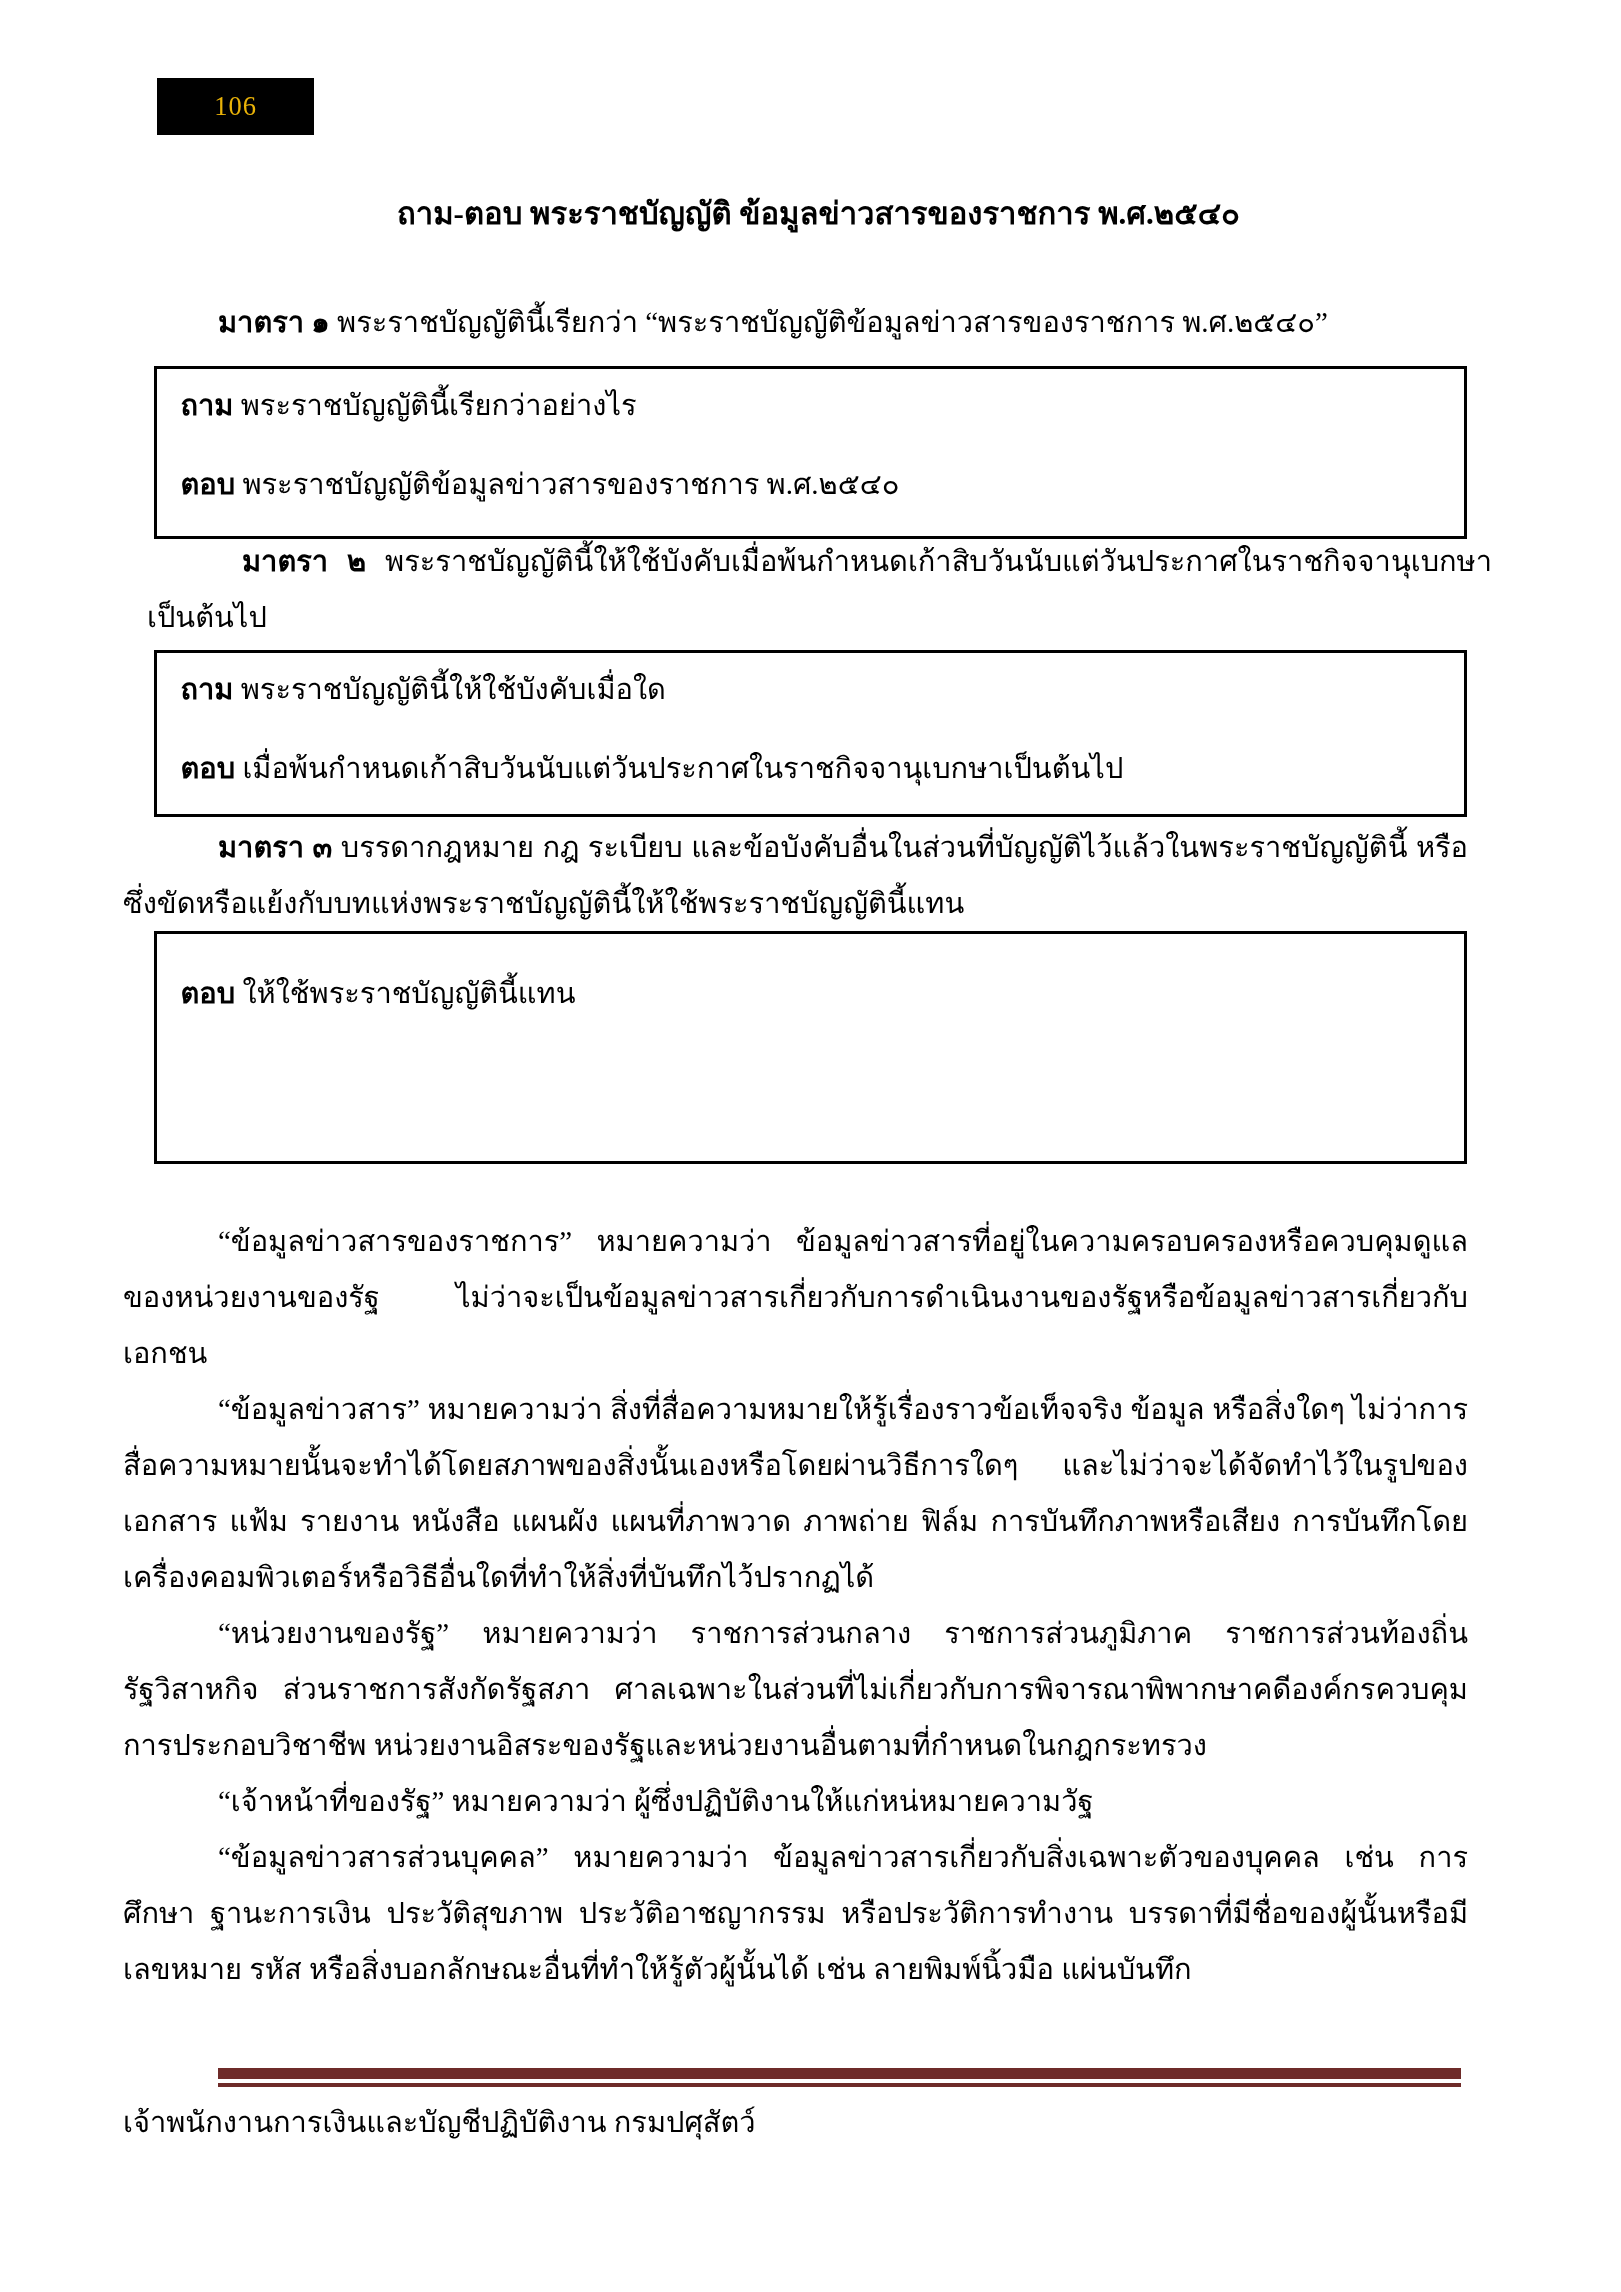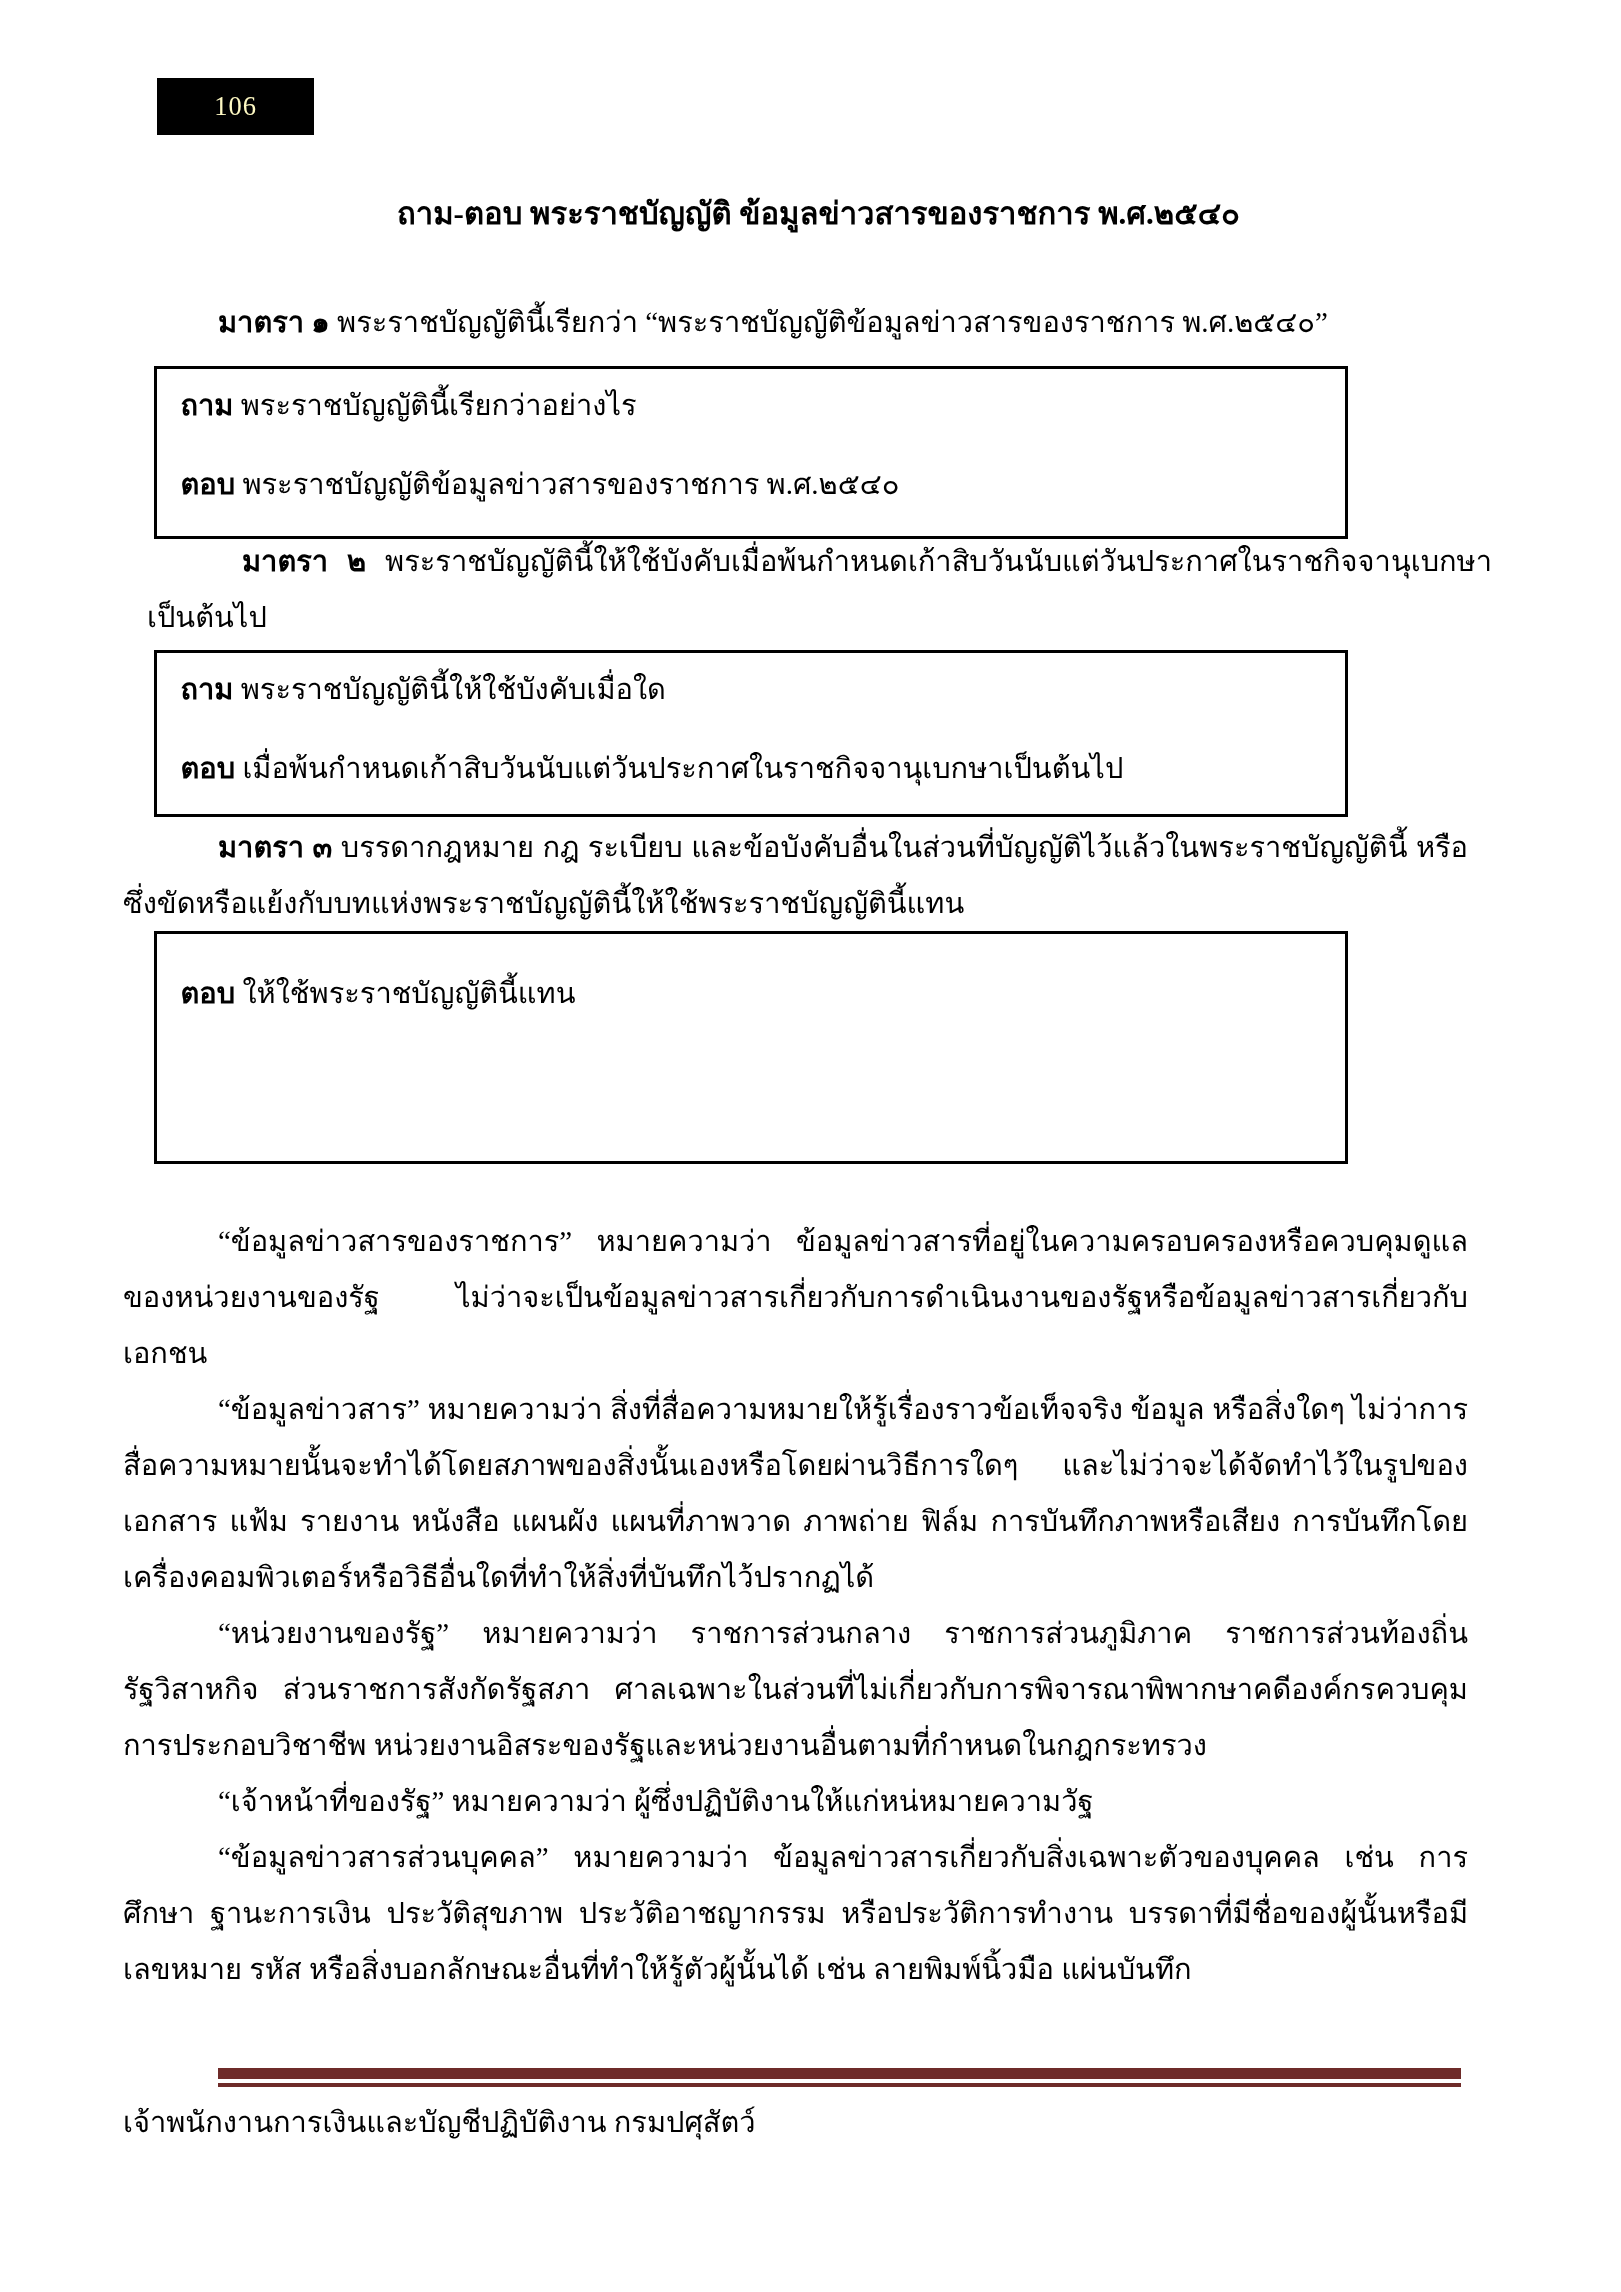--- a/index.html
+++ b/index.html
@@ -7,21 +7,21 @@
     position:relative;
     width:1621px;height:2293px;
     margin:0 auto;
     background:#ffffff;
     color:#000;
     font-family:"Liberation Serif", serif;
     overflow:hidden;
   }
   .page-badge{
     position:absolute;left:157px;top:78px;width:157px;height:57px;
-    background:#000;color:#fef9c3;
+    background:#000;color:#eab308;
     display:flex;align-items:center;justify-content:center;
     font-size:26.5px;letter-spacing:1px;
   }
   .doc-title{
     position:absolute;left:0;top:180px;width:100%;
     margin:8px;text-align:center;
     font-size:31px;font-weight:bold;
   }
   .para{
     position:absolute;left:123px;width:1345px;
@@ -32,21 +32,21 @@
   .pos-art1{top:294px;}
   .pos-art2{top:533px;margin-left:24px;}
   .pos-art3{top:819px;}
   .pos-art4{top:1170px;}
   .defs{
     position:absolute;left:123px;top:1213px;width:1345px;
     font-size:29px;line-height:56px;text-align:justify;
   }
   .defs p{margin:0;text-indent:95px;}
   .qa-box{
-    position:absolute;left:154px;width:1194px;
+    position:absolute;left:154px;width:1313px;
     box-sizing:border-box;
     border:3.9px solid #000;
     padding:7.8px 23.5px 7.8px 23.5px;
     font-size:29px;line-height:56px;
   }
   .pos-box1{top:366px;height:173px;}
   .pos-box2{top:650px;height:167px;}
   .pos-box3{top:931px;height:233px;}
   .qa-box p{margin:0;}
   .qa-box p.a{margin-top:23.5px;}

